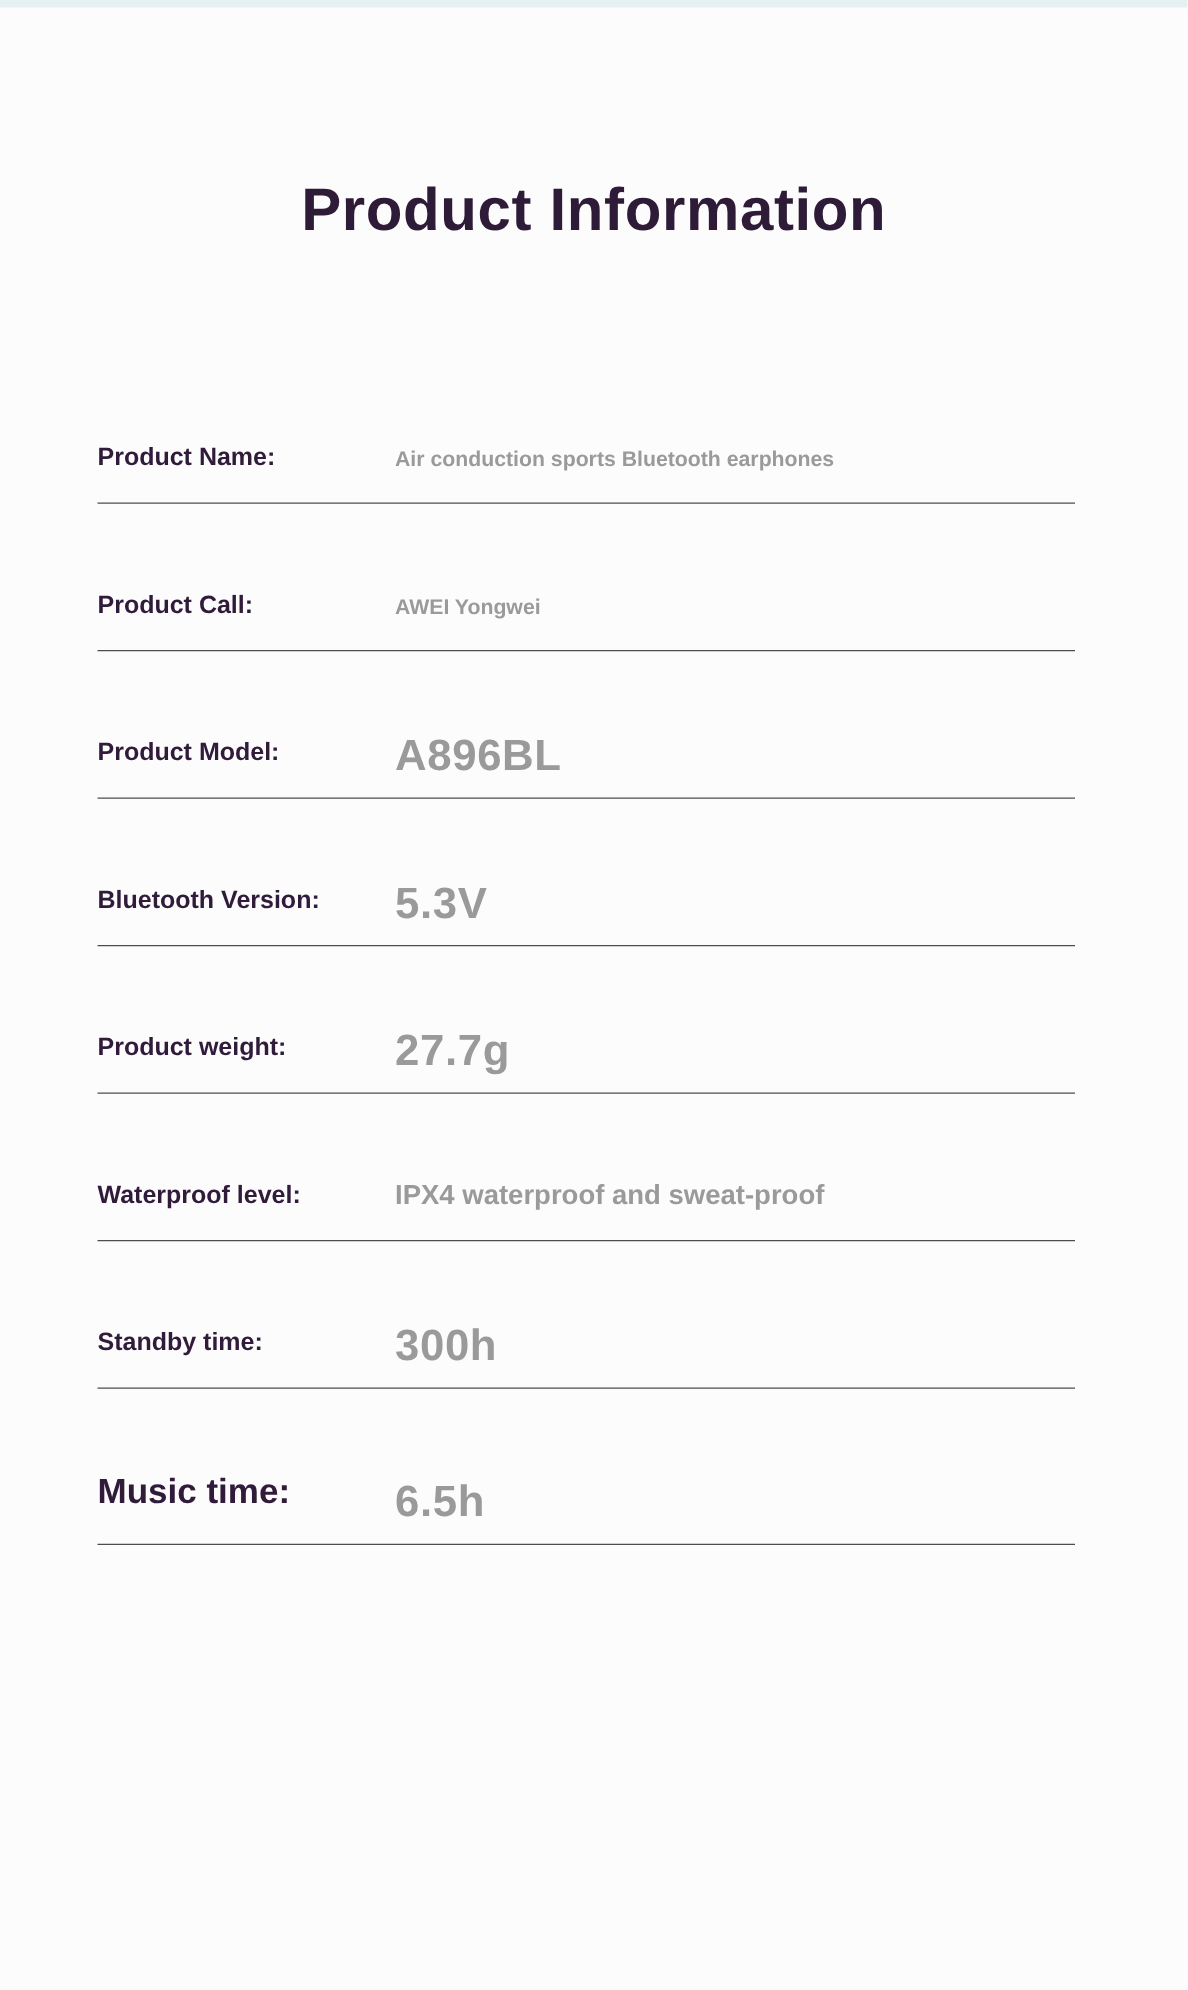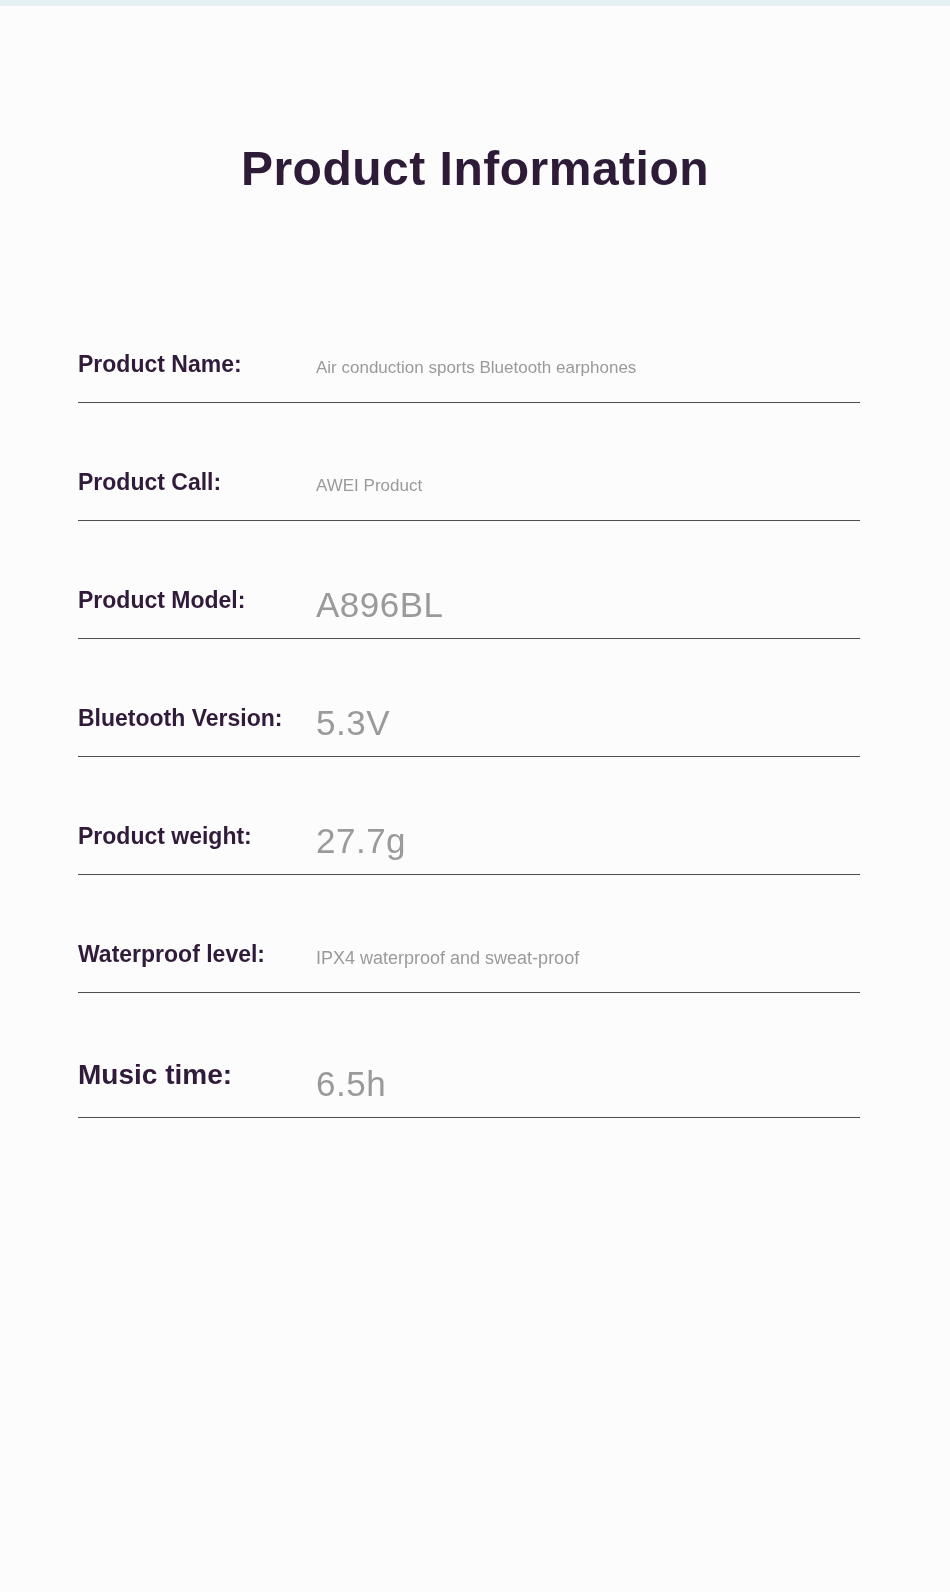--- a/index.html
+++ b/index.html
@@ -42,58 +42,58 @@
     position: relative;
     height: 118px;
     border-bottom: 1px solid var(--divider-color);
   }
   .row.row-tall1 { height: 125px; }
   .row.row-tall2 { height: 135px; }
   .lbl {
     position: absolute;
     left: 0;
     bottom: 26px;
-    font-size: 23px;
+    font-size: 20px;
     line-height: 1;
     font-weight: 700;
     color: var(--label-color);
     white-space: nowrap;
   }
   .lbl-lg { font-size: 28px; bottom: 28px; }
   .val {
     position: absolute;
     left: 238px;
     line-height: 1;
-    font-weight: 400;
+    font-weight: 700;
     color: var(--value-color);
     white-space: nowrap;
   }
   .val-sm { font-size: 17px; bottom: 26px; }
-  .val-md { font-size: 18px; bottom: 25px; }
+  .val-md { font-size: 22px; bottom: 25px; }
   .val-lg { font-size: 35px; bottom: 16px; letter-spacing: 0.5px; }
 </style>
 </head>
 <body>
 
 <div class="page">
 
   <div class="top-strip"></div>
 
   <h1 class="title">Product Information</h1>
 
   <div class="spec-list">
 
     <div class="row">
       <span class="lbl">Product Name:</span>
       <span class="val val-sm">Air conduction sports Bluetooth earphones</span>
     </div>
 
     <div class="row">
       <span class="lbl">Product Call:</span>
-      <span class="val val-sm">AWEI Product</span>
+      <span class="val val-sm">AWEI Yongwei</span>
     </div>
 
     <div class="row">
       <span class="lbl">Product Model:</span>
       <span class="val val-lg">A896BL</span>
     </div>
 
     <div class="row">
       <span class="lbl">Bluetooth Version:</span>
       <span class="val val-lg">5.3V</span>
@@ -103,20 +103,24 @@
     <div class="row">
       <span class="lbl">Product weight:</span>
       <span class="val val-lg">27.7g</span>
     </div>
 
     <div class="row">
       <span class="lbl">Waterproof level:</span>
       <span class="val val-md">IPX4 waterproof and sweat-proof</span>
     </div>
 
+    <div class="row">
+      <span class="lbl">Standby time:</span>
+      <span class="val val-lg">300h</span>
+    </div>
 
     <div class="row row-tall1">
       <span class="lbl lbl-lg">Music time:</span>
       <span class="val val-lg">6.5h</span>
     </div>
 
 
   </div>
 </div>
 

